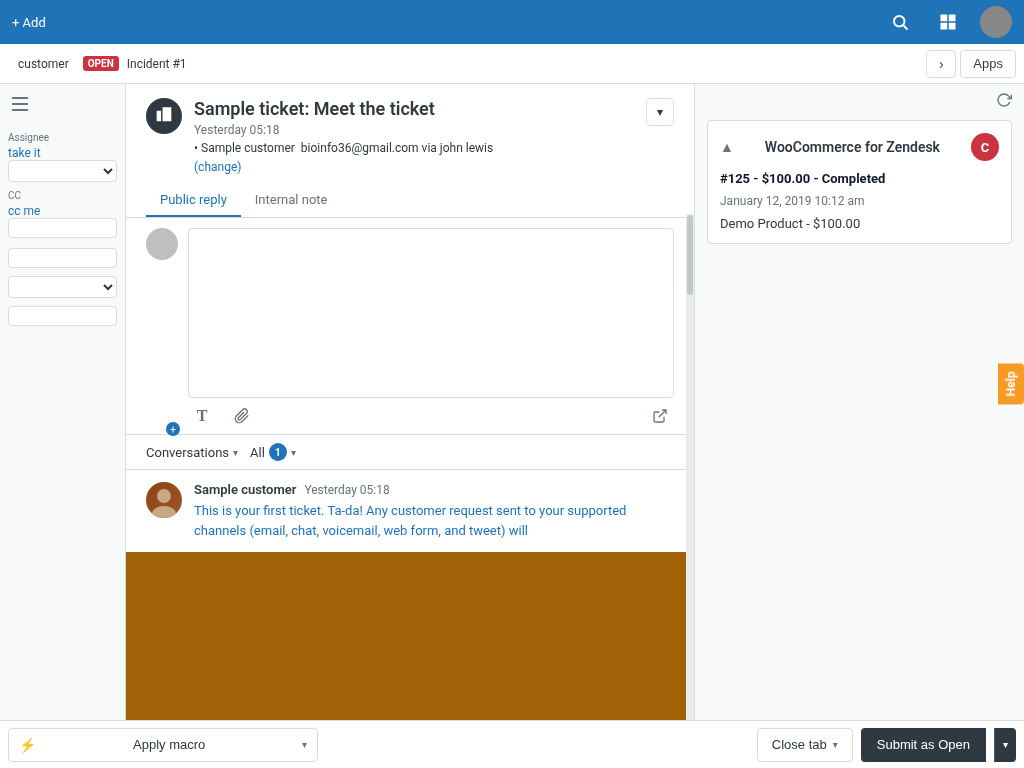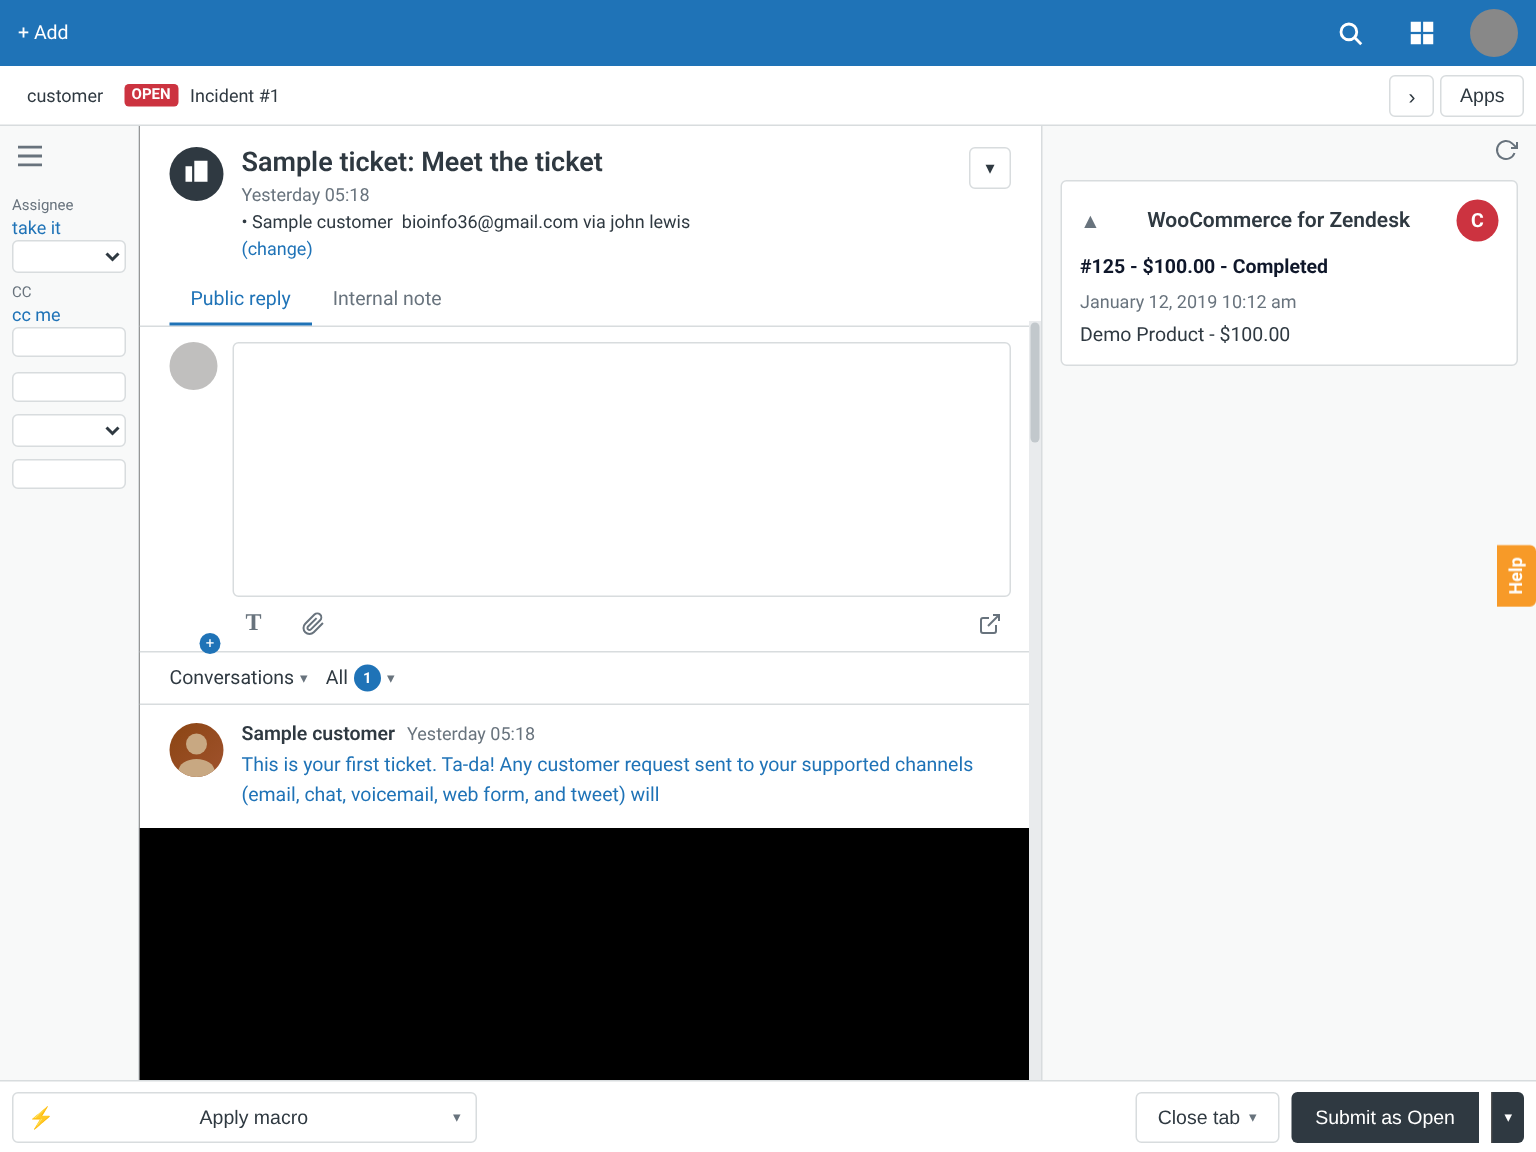--- a/index.html
+++ b/index.html
@@ -101,21 +101,21 @@
 
     
     .main-layout {
       display: flex;
       height: calc(768px - 44px - 40px - 48px);
       
     }
 
     
     .left-sidebar {
-      width: 93px;
+      width: 126px;
       background: #f8f9f9;
       border-right: 1px solid #d8dcde;
       padding: 8px;
       display: flex;
       flex-direction: column;
       gap: 8px;
     }
     .sidebar-menu-icon {
       width: 24px;
       height: 24px;
@@ -153,21 +153,21 @@
     }
     .sidebar-label {
       font-size: 10px;
       color: #68737d;
       margin-bottom: 2px;
     }
 
     
     .center-panel {
       flex: 1;
-      background: #000000;
+      background: #a16207;
       display: flex;
       flex-direction: column;
       overflow: hidden;
     }
 
     
     .ticket-header {
       background: white;
       padding: 14px 20px 0 20px;
       border-bottom: 1px solid #d8dcde;

